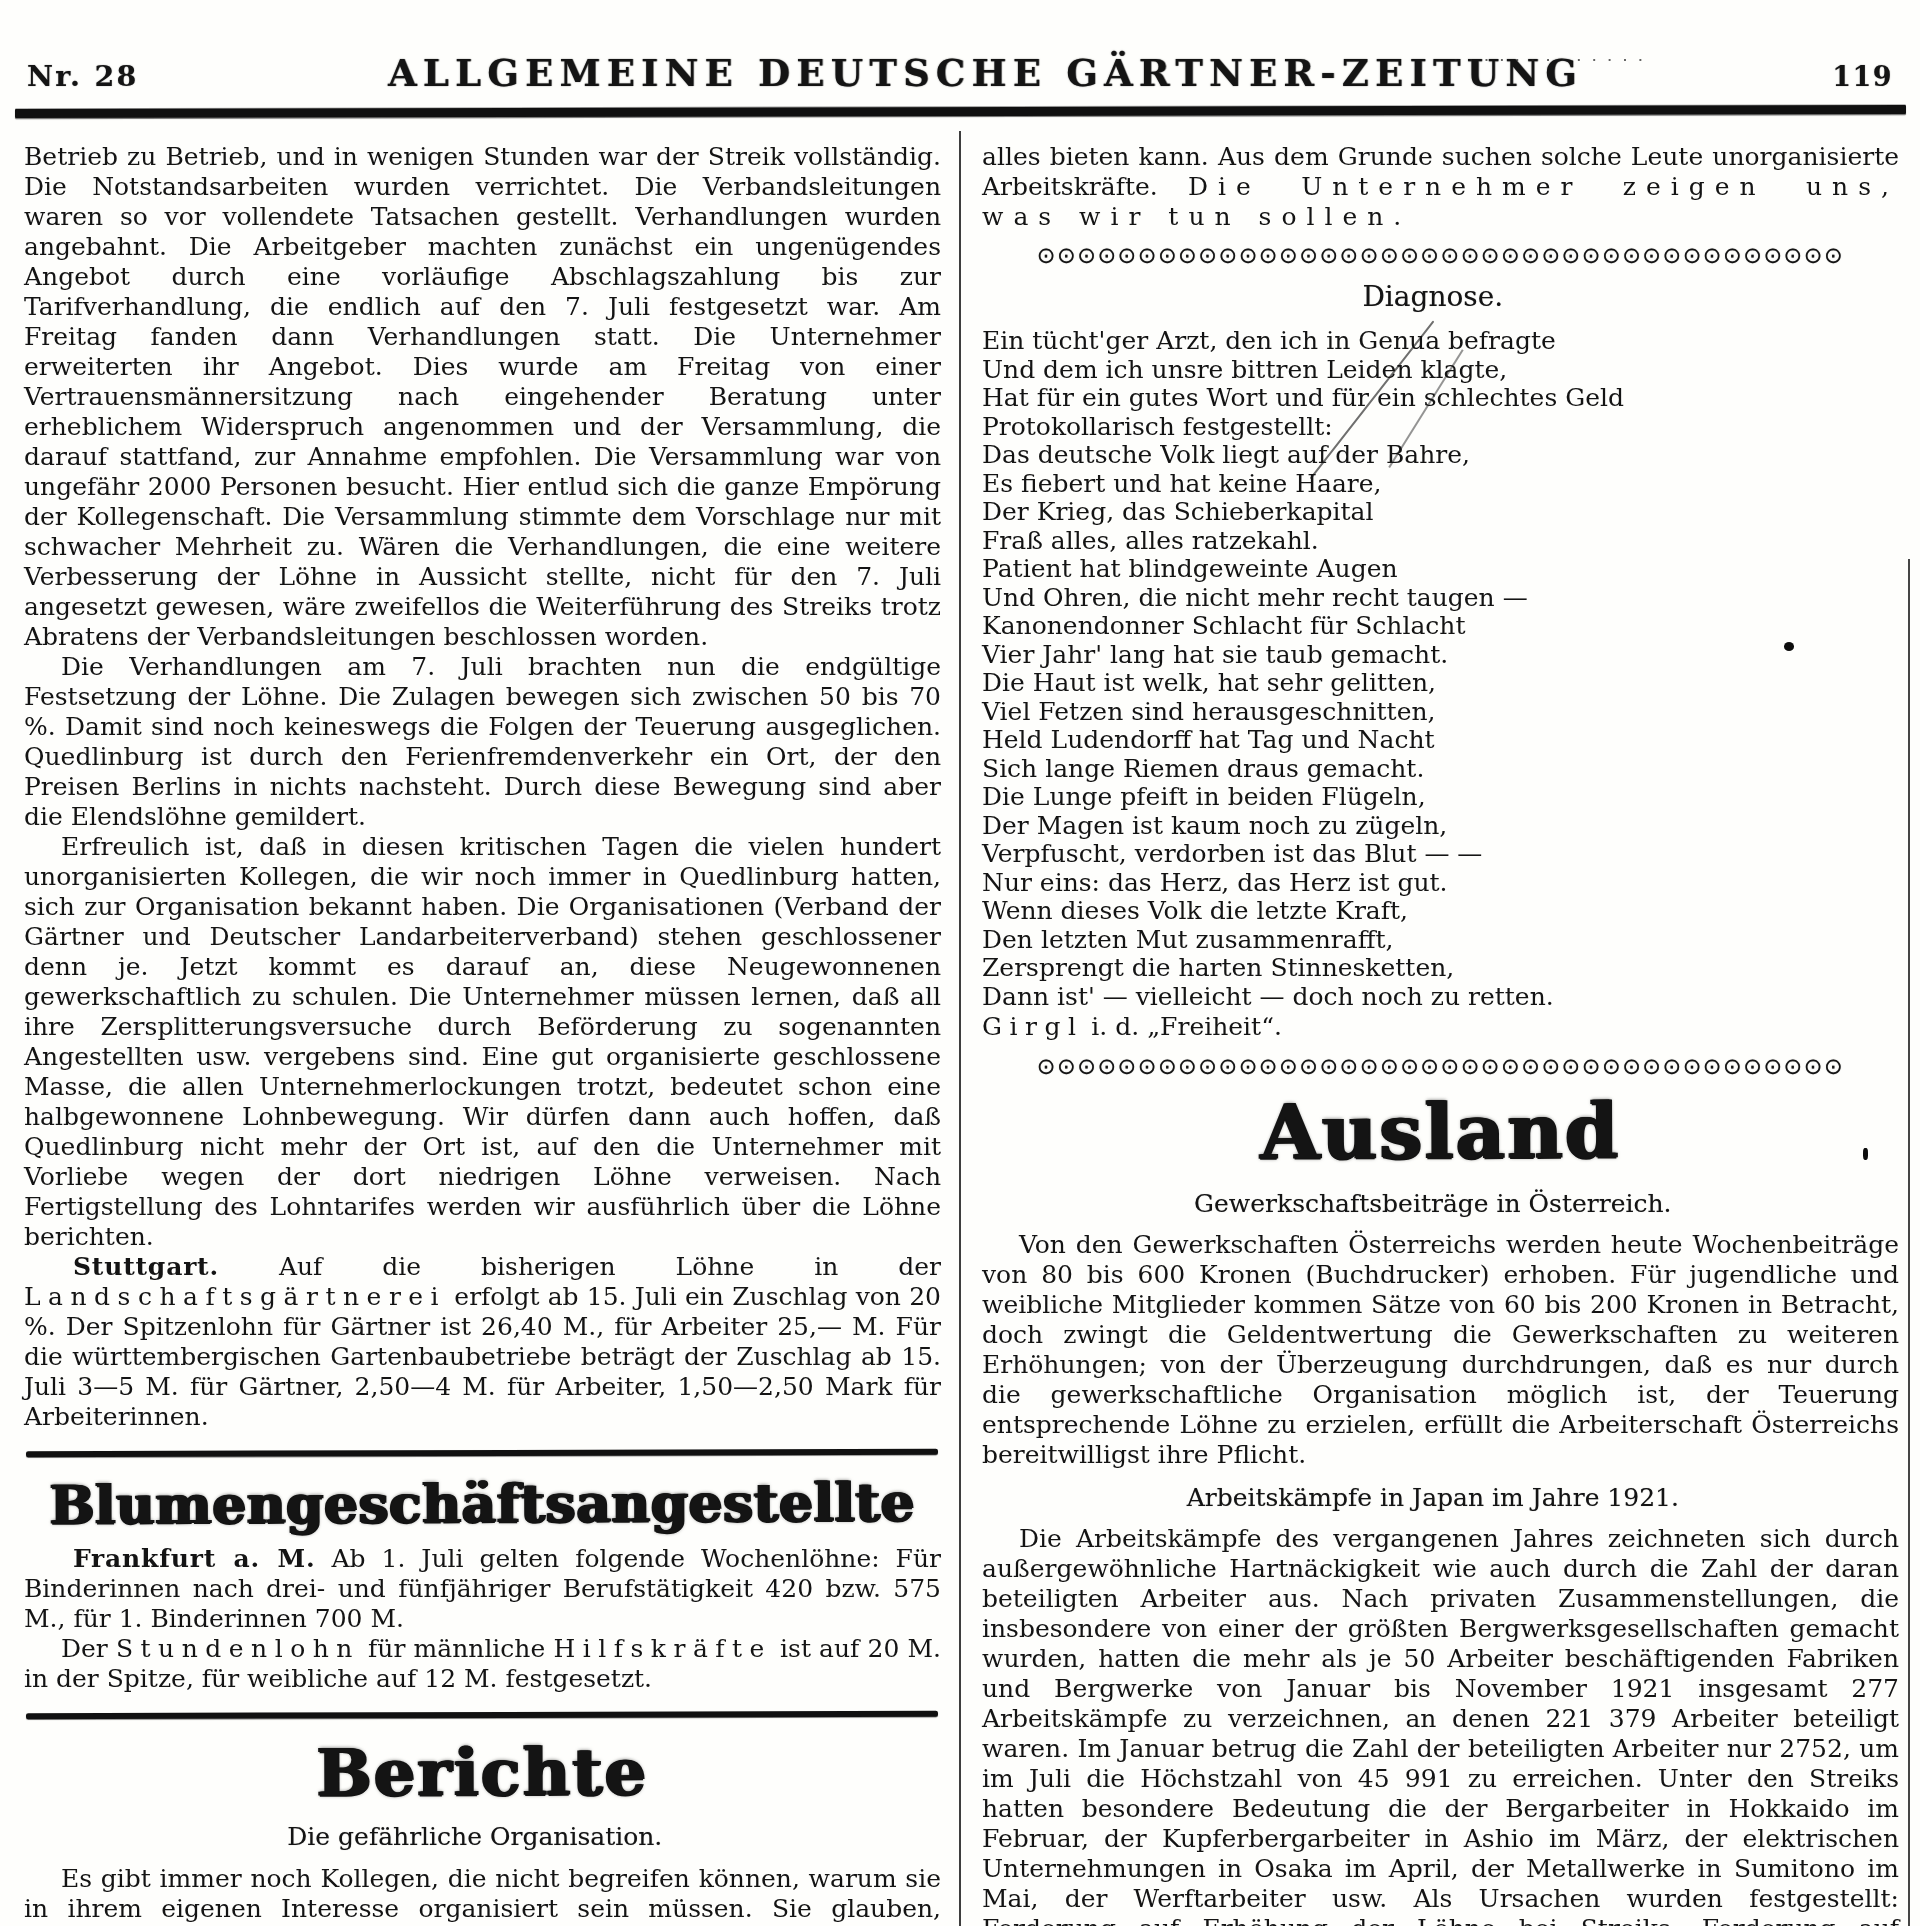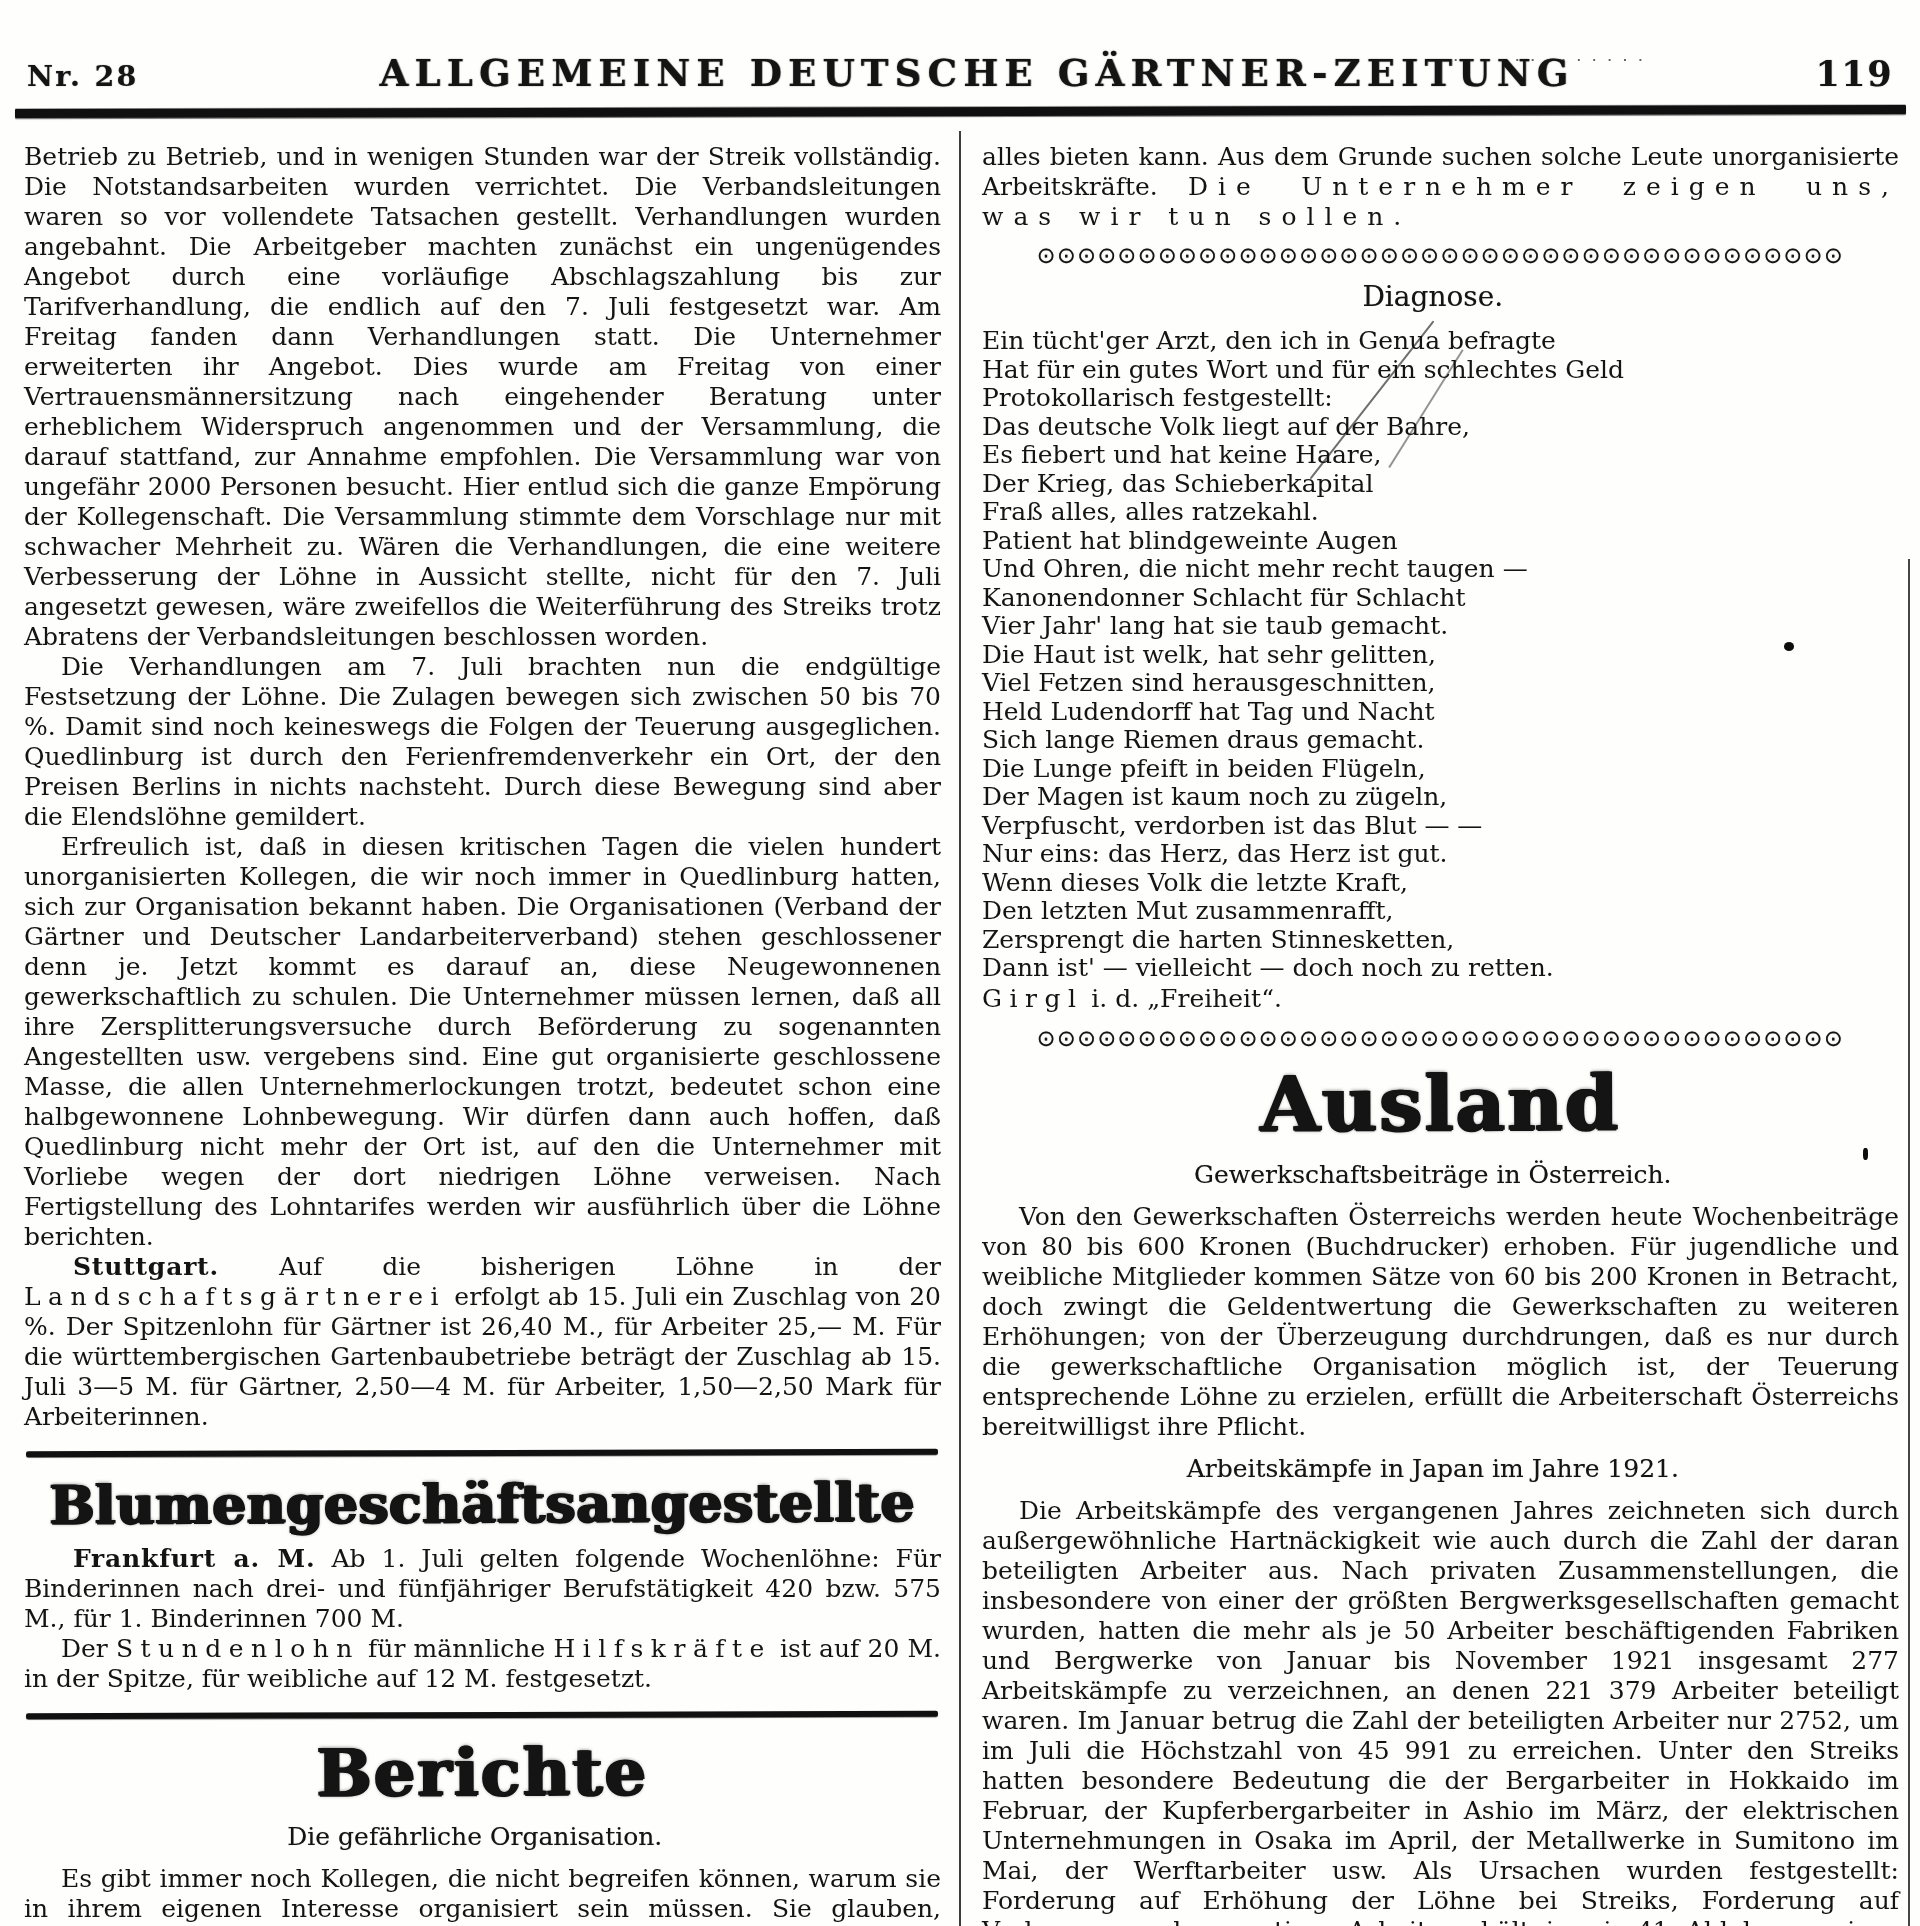--- a/index.html
+++ b/index.html
@@ -5,21 +5,21 @@
   html,body{margin:0;padding:0;background:#6e6e6e;}
   .page{
     position:relative;width:1920px;height:2730px;background:#fefefc;
     font-family:"DejaVu Serif","Liberation Serif",serif;color:#141414;overflow:hidden;
   }
   
   .masthead{position:absolute;top:51px;left:27px;right:27px;display:flex;align-items:baseline;}
   .issue{font-size:28.5px;font-weight:bold;letter-spacing:2.3px;text-shadow:0 0 1.2px rgba(0,0,0,.45);}
   .mast-title{flex:1;text-align:center;font-size:37px;font-weight:bold;letter-spacing:6.2px;
     text-shadow:0 0 1.5px rgba(0,0,0,.5), 0.8px 0.4px 0 rgba(0,0,0,.35);white-space:nowrap;}
-  .pageno{font-size:35px;font-weight:bold;letter-spacing:1.5px;text-shadow:0 0 1.2px rgba(0,0,0,.45);}
+  .pageno{font-size:27px;font-weight:bold;letter-spacing:1.5px;text-shadow:0 0 1.2px rgba(0,0,0,.45);}
   .head-rule{position:absolute;top:107px;left:14.6px;right:14.6px;height:8.5px;background:#101010;
     transform:rotate(-0.12deg);box-shadow:0 1.2px 0.8px rgba(0,0,0,.55),0 -0.8px 0.4px rgba(0,0,0,.35);border-radius:1.2px;}
   .dotted-artifact{position:absolute;top:58px;left:1448px;width:200px;height:3.9px;
     background-image:radial-gradient(circle,#222 1.2px,transparent 1.5px);background-size:15.4px 3.9px;opacity:.7;}
   
   .col{position:absolute;top:142px;width:917px;}
   .col-left{left:24px;}
   .col-right{left:982px;}
   .divider{position:absolute;top:131px;bottom:35px;left:959px;width:1.9px;background:#1c1c1c;opacity:.85;}
   .edge-line{position:absolute;top:559px;left:1908px;width:1.9px;height:2022px;background:#161616;opacity:.8;}
@@ -96,20 +96,21 @@
   </div>
 
   <div class="col col-right">
     <p class="noindent"><span>alles bieten kann. Aus dem Grunde suchen solche Leute unorganisierte Arbeitskräfte. </span><span class="sp2">Die Unternehmer zeigen uns, was wir tun sollen.</span></p>
 
     <div class="ornament">⊙⊙⊙⊙⊙⊙⊙⊙⊙⊙⊙⊙⊙⊙⊙⊙⊙⊙⊙⊙⊙⊙⊙⊙⊙⊙⊙⊙⊙⊙⊙⊙⊙⊙⊙⊙⊙⊙⊙⊙</div>
     <h3 class="poemtitle">Diagnose.</h3>
 
     <div class="poem">
         <div class="poem-line">Ein tücht'ger Arzt, den ich in Genua befragte</div>
+        <div class="poem-line">Und dem ich unsre bittren Leiden klagte,</div>
         <div class="poem-line">Hat für ein gutes Wort und für ein schlechtes Geld</div>
         <div class="poem-line">Protokollarisch festgestellt:</div>
         <div class="poem-line">Das deutsche Volk liegt auf der Bahre,</div>
         <div class="poem-line">Es fiebert und hat keine Haare,</div>
         <div class="poem-line">Der Krieg, das Schieberkapital</div>
         <div class="poem-line">Fraß alles, alles ratzekahl.</div>
         <div class="poem-line">Patient hat blindgeweinte Augen</div>
         <div class="poem-line">Und Ohren, die nicht mehr recht taugen —</div>
         <div class="poem-line">Kanonendonner Schlacht für Schlacht</div>
         <div class="poem-line">Vier Jahr' lang hat sie taub gemacht.</div>

